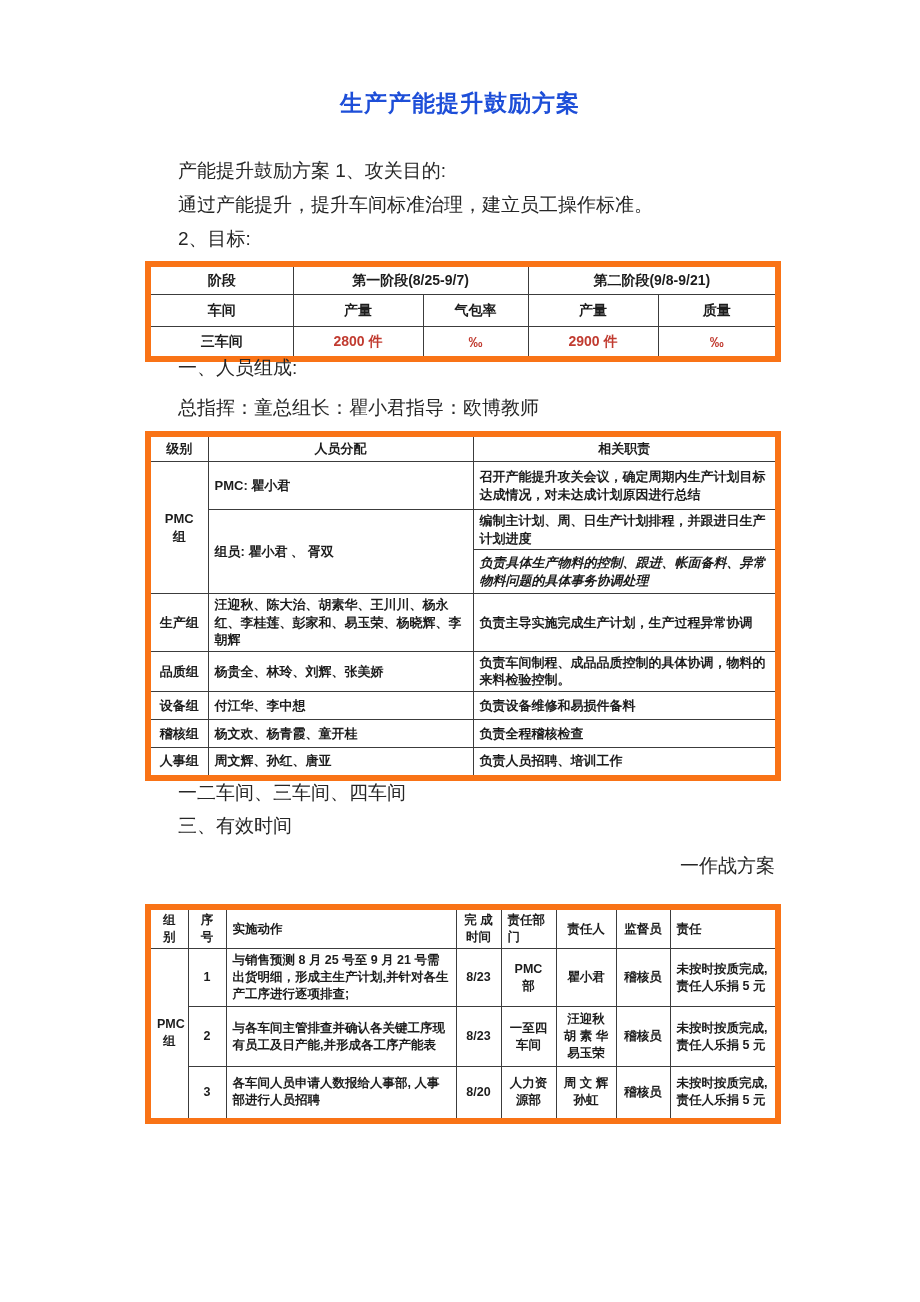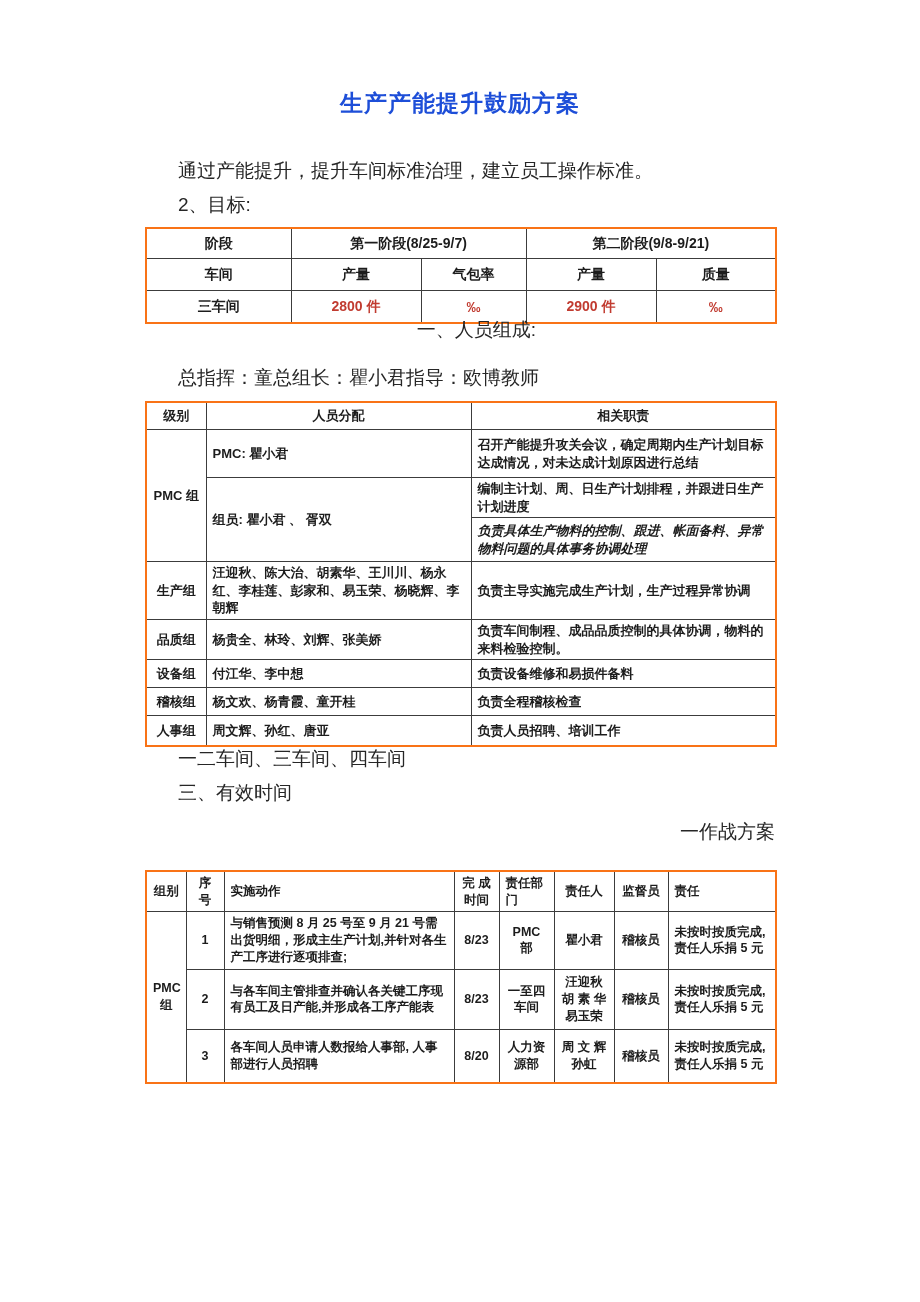--- a/index.html
+++ b/index.html
@@ -20,28 +20,28 @@
   }
   .tbl {
     border-collapse: collapse; width: 630px; table-layout: fixed;
     color: #1c1c1c;
   }
   .tbl td {
     border: 1px solid #3c3c3c; vertical-align: middle;
     text-align: center; padding: 2px 6px;
     font-weight: 700; overflow: hidden;
   }
-  .tbl { border: 2px solid #f97316; }
+  .tbl { border: 6px solid #f97316; }
   .goal { margin-top: 2px; }
   .goal td { font-size: 14px; }
   .goal .r1 td { height: 31px; }
   .goal .r2 td { height: 32px; }
   .goal .r3 td { height: 32px; }
   .red { color: var(--accent-red, #c13b30); }
-  .h-overlap1 { margin-top: -6px; position: relative; z-index: 2; margin-bottom: 24px; text-align: center; }
+  .h-overlap1 { margin-top: -6px; position: relative; z-index: 2; margin-bottom: 16px; }
   .team { margin-top: 11px; }
   .team td { font-size: 13px; line-height: 1.35; }
   .team td.left, .plan td.left { text-align: left; }
   .team .hr td { height: 28px; }
   .team .r1 td { height: 48px; }
   .team .r2 td { height: 36px; }
   .team .r3 td { height: 44px; font-style: italic; }
   .team .r4 td { height: 52px; }
   .team .r5 td { height: 40px; }
   .team .r6 td { height: 28px; }
@@ -58,20 +58,21 @@
   .plan .r2 td { height: 60px; }
   .plan .r3 td { height: 54px; }
 </style>
 </head>
 <body>
 
 <div class="page">
 
   <h1 class="title">生产产能提升鼓励方案</h1>
 
+  <p class="para">产能提升鼓励方案 1、攻关目的:</p>
   <p class="para">通过产能提升，提升车间标准治理，建立员工操作标准。</p>
   <p class="para">2、目标:</p>
 
   <table class="tbl goal">
     <colgroup>
       <col style="width:145px">
         <col style="width:130px">
         <col style="width:105px">
         <col style="width:130px">
         <col style="width:120px">

